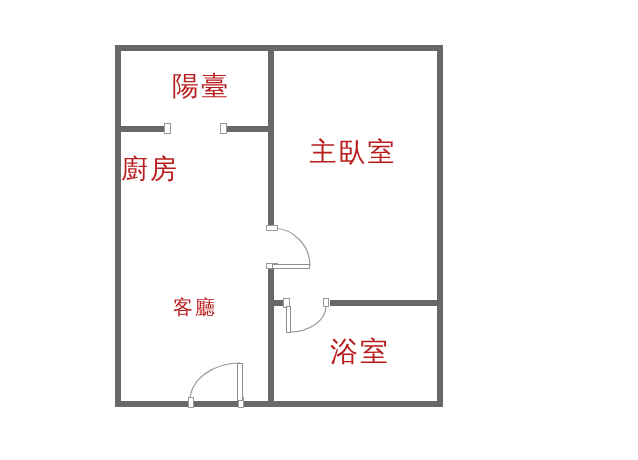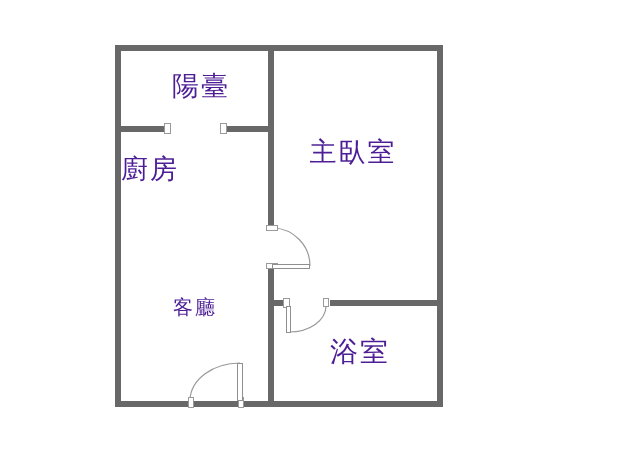--- a/index.html
+++ b/index.html
@@ -7,21 +7,21 @@
     position:relative;
     width:638px;height:460px;
     background:#ffffff;
     font-family:"DejaVu Sans","Liberation Sans",sans-serif;
     overflow:hidden;
   }
   .wall{position:absolute;background:#686868;}
   .jamb{position:absolute;background:#ffffff;border:1px solid #9a9a9a;box-sizing:border-box;}
   .leaf{position:absolute;background:#ffffff;border:1px solid #8f8f8f;box-sizing:border-box;}
   .room-label{
-    position:absolute;color:#4c1d95;
+    position:absolute;color:#b91c1c;
     font-size:27px;letter-spacing:2px;white-space:nowrap;
     transform:translate(-50%,-50%);
   }
   svg.arcs{position:absolute;left:0;top:0;width:638px;height:460px;pointer-events:none;}
   svg.arcs path{fill:none;stroke:#9a9a9a;stroke-width:1.2;}
 </style>
 </head>
 <body>
 
 <div id="canvas">

